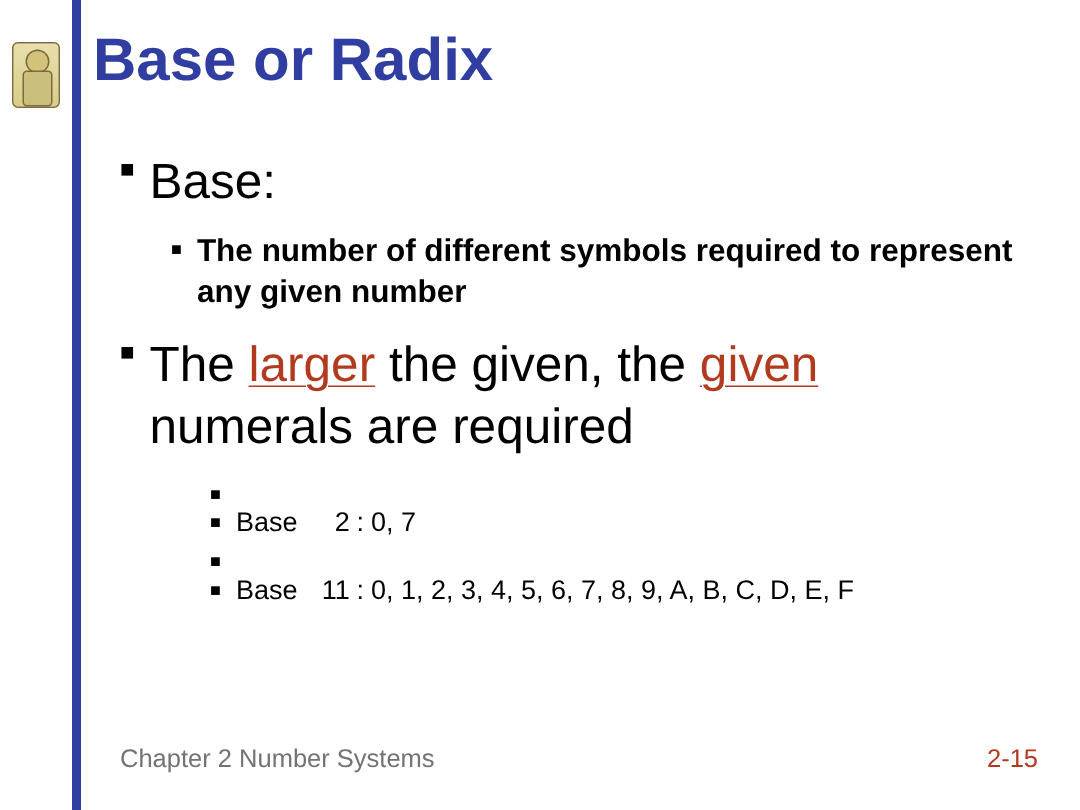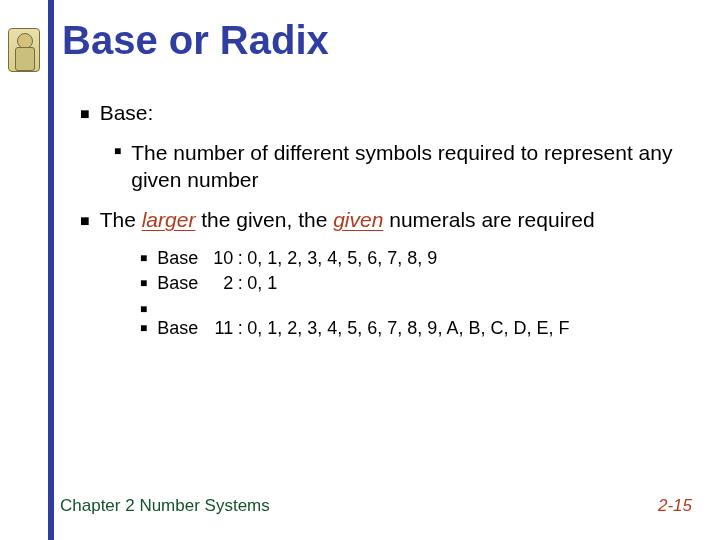--- a/index.html
+++ b/index.html
@@ -24,35 +24,35 @@
   
   .title {
     position: absolute; left: 62px; top: 18px;
     font-size: 40px; font-weight: bold; color: #2f3ea0;
   }
   .content { position: absolute; left: 80px; top: 100px; right: 30px; }
   .bullet-row { display: flex; align-items: flex-start; }
   .sq { font-size: 16px; line-height: 1; color: #000; padding-top: 6px; }
   .sq.small { font-size: 12px; padding-top: 5px; }
   .txt { padding-left: 10px; }
-  .lvl1 > .txt { font-size: 21px; line-height: 1.25; }
+  .lvl1 > .txt { font-size: 33px; line-height: 1.25; }
   .lvl2 { margin-left: 34px; }
-  .lvl2 > .txt { font-size: 21px; line-height: 1.25; }
+  .lvl2 > .txt { font-size: 21px; line-height: 1.25; font-weight: bold; }
   .lvl3 { margin-left: 60px; }
   .lvl3 > .txt { font-size: 18px; line-height: 1.3; white-space: nowrap; }
   .gap-m { margin-top: 14px; }
   .gap-s { margin-top: 2px; }
   .underline { text-decoration: underline; text-decoration-thickness: 1px; text-underline-offset: 3px; }
-  .russet { color: #b23a1e; font-style: italic; }
+  .russet { color: #b23a1e; }
   
   .chapter {
-    position: absolute; left: 60px; bottom: 24px; font-size: 17px; color: #14532d; margin-top: 10px;
+    position: absolute; left: 80px; bottom: 24px; font-size: 17px; color: #737373; margin-top: 10px;
   }
   .pagenum {
-    position: absolute; right: 28px; bottom: 24px; font-size: 17px; color: #b23a1e; font-style: italic;
+    position: absolute; right: 28px; bottom: 24px; font-size: 17px; color: #b23a1e;
   }
   
   .base-name { display: inline-block; width: 48px; }
   .base-num  { display: inline-block; width: 28px; text-align: right; }
   .base-colon{ display: inline-block; width: 14px; text-align: center; }
 </style>
 </head>
 <body>
 
 <div class="slide">
@@ -75,29 +75,26 @@
 
     <div class="bullet-row lvl1 gap-m">
       <span class="sq">■</span>
       <div class="txt">
         <span>The </span><span class="underline russet">larger</span><span> the given, the </span><span class="underline russet">given</span><span> numerals are required</span>
       </div>
     </div>
 
     <div class="bullet-row lvl3 gap-m">
       <span class="sq small">■</span>
-      <div class="txt">
-        <span class="base-name">Base</span><span class="base-num">10</span><span class="base-colon">:</span><span>0, 1, 2, 3, 4, 5, 6, 7, 8, 9</span>
-      </div>
     </div>
 
     <div class="bullet-row lvl3 gap-s">
       <span class="sq small">■</span>
       <div class="txt">
-        <span class="base-name">Base</span><span class="base-num">2</span><span class="base-colon">:</span><span>0, 1</span>
+        <span class="base-name">Base</span><span class="base-num">2</span><span class="base-colon">:</span><span>0, 7</span>
       </div>
     </div>
 
     <div class="bullet-row lvl3 gap-s">
       <span class="sq small">■</span>
     </div>
 
     <div class="bullet-row lvl3 gap-s">
       <span class="sq small">■</span>
       <div class="txt">

